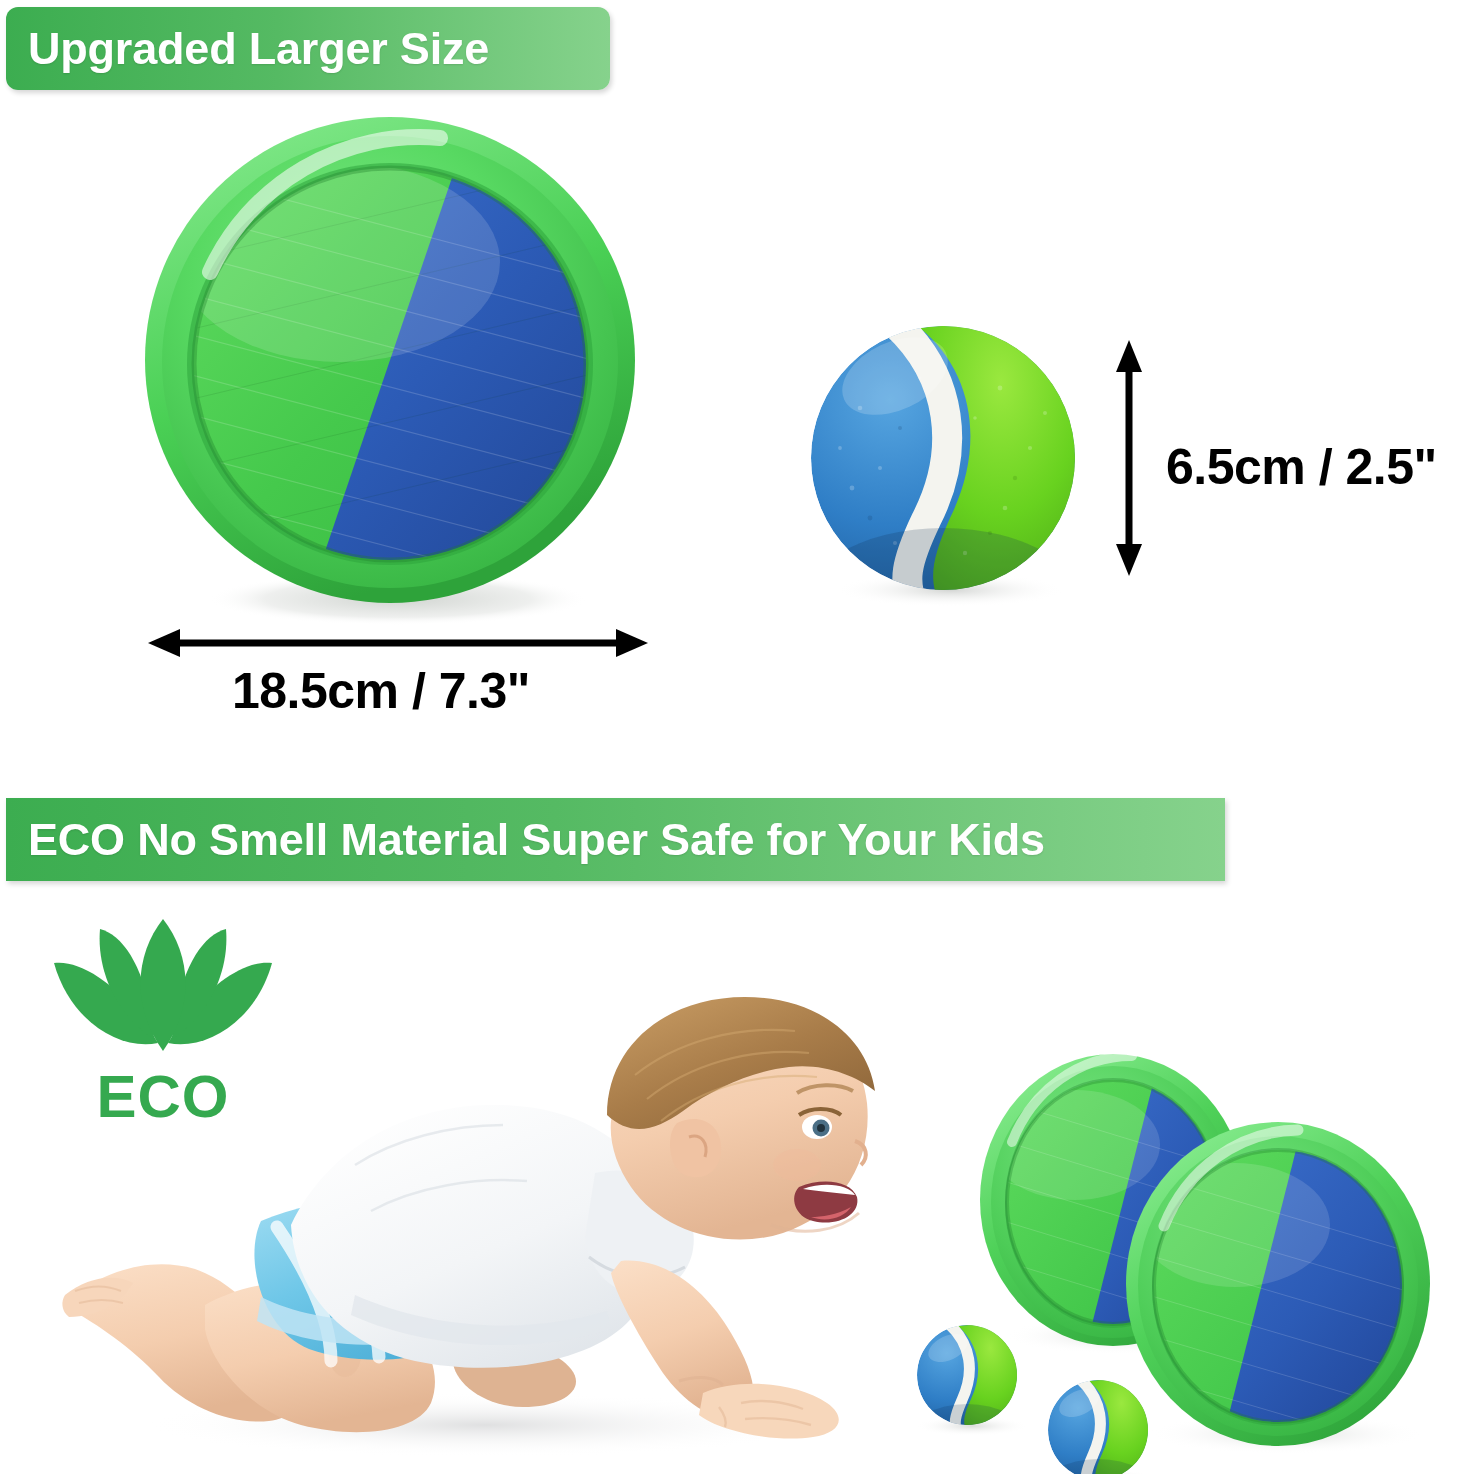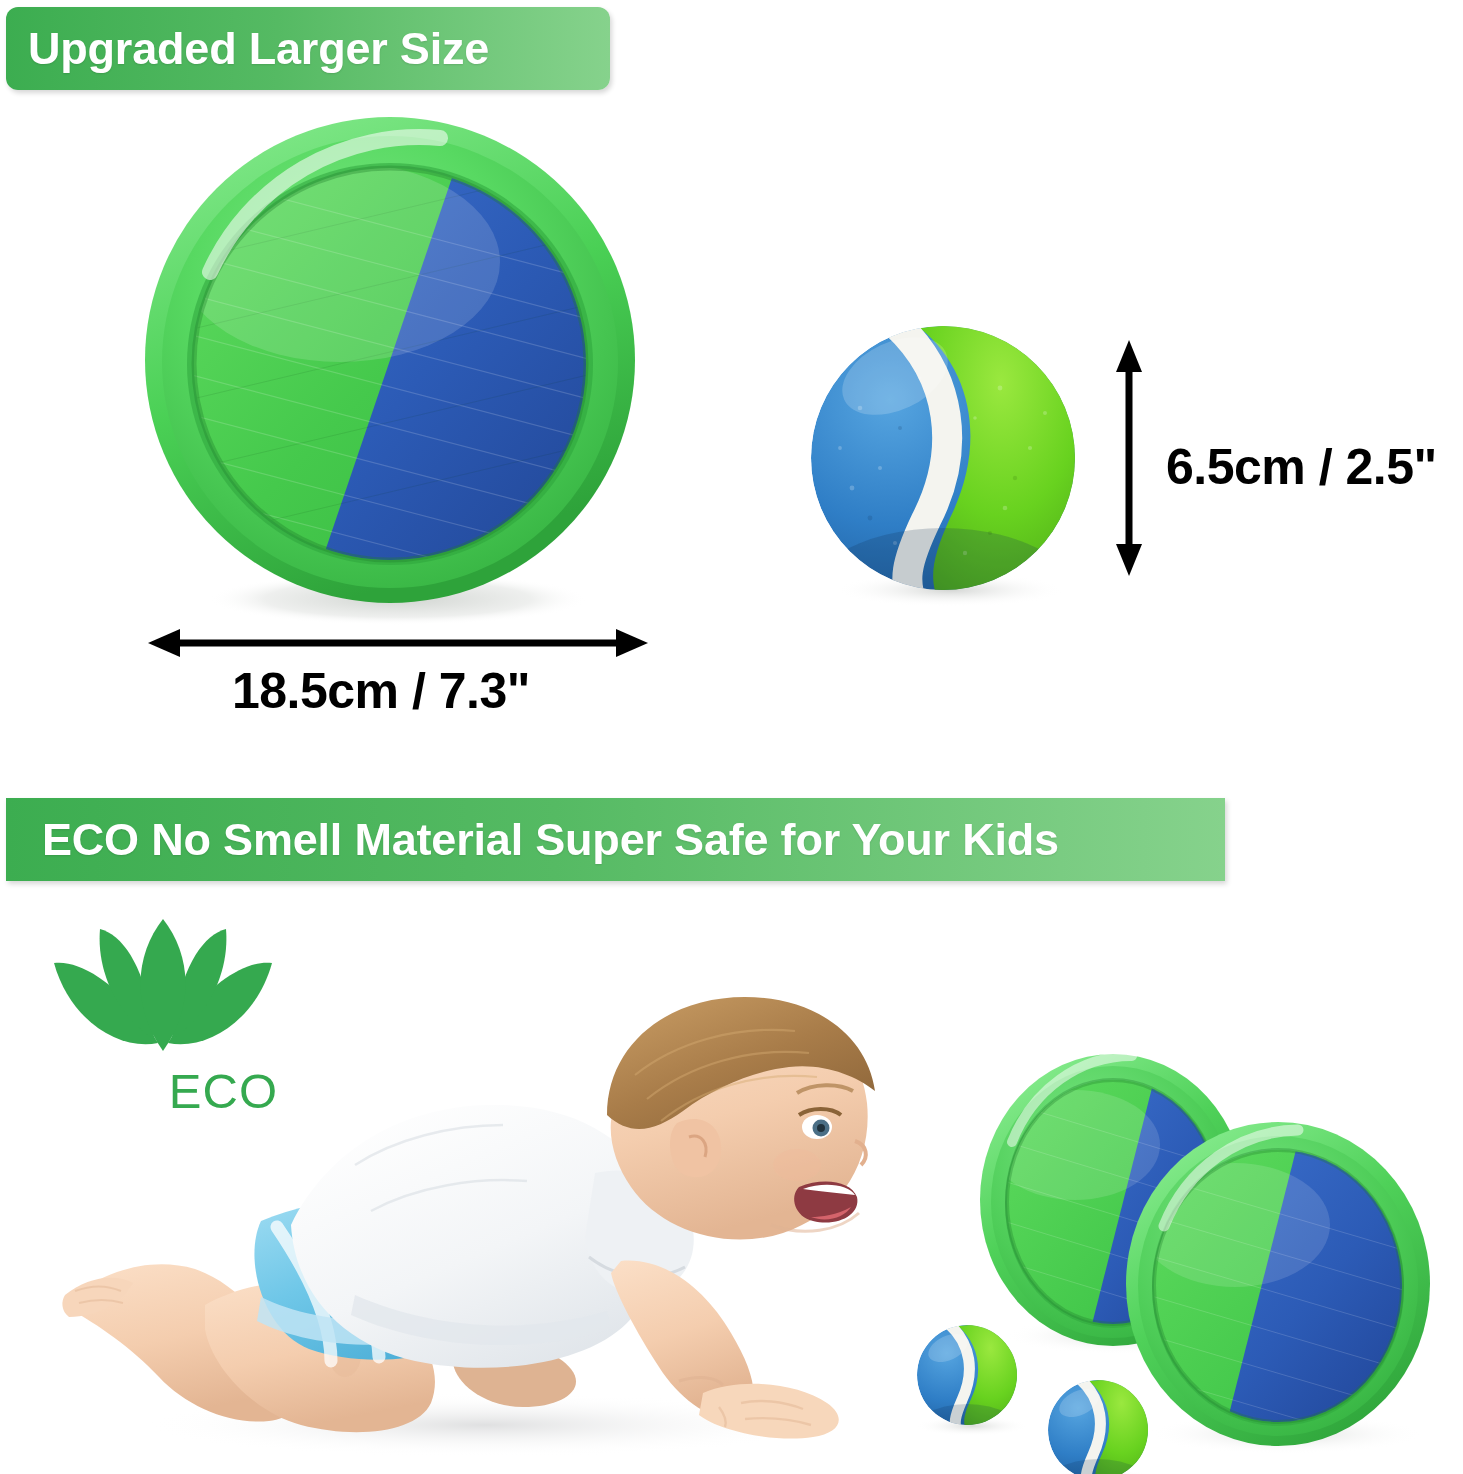--- a/index.html
+++ b/index.html
@@ -45,21 +45,21 @@
     padding-left: 22px;
   }
   #banner-mid {
     left: 6px;
     top: 798px;
     width: 1219px;
     height: 83px;
   }
   #banner-mid .banner-text {
     font-size: 45px;
-    padding-left: 36px;
+    padding-left: 22px;
   }
 
   
   .paddle {
     position: absolute;
   }
   .paddle svg {
     display: block;
     width: 100%;
     height: 100%;
@@ -100,24 +100,24 @@
   #eco-logo {
     position: absolute;
     left: 48px;
     top: 915px;
     width: 230px;
     height: 225px;
   }
   #eco-leaves { width: 230px; height: 150px; display: block; }
   #eco-word {
     margin-top: 2px;
-    text-align: right;
+    text-align: center;
     color: #35a94f;
-    font-weight: normal;
-    font-size: 49px;
+    font-weight: bold;
+    font-size: 60px;
     letter-spacing: 1px;
     line-height: 1;
   }
 
   
   #baby-photo {
     position: absolute;
     left: 55px;
     top: 925px;
     width: 830px;

